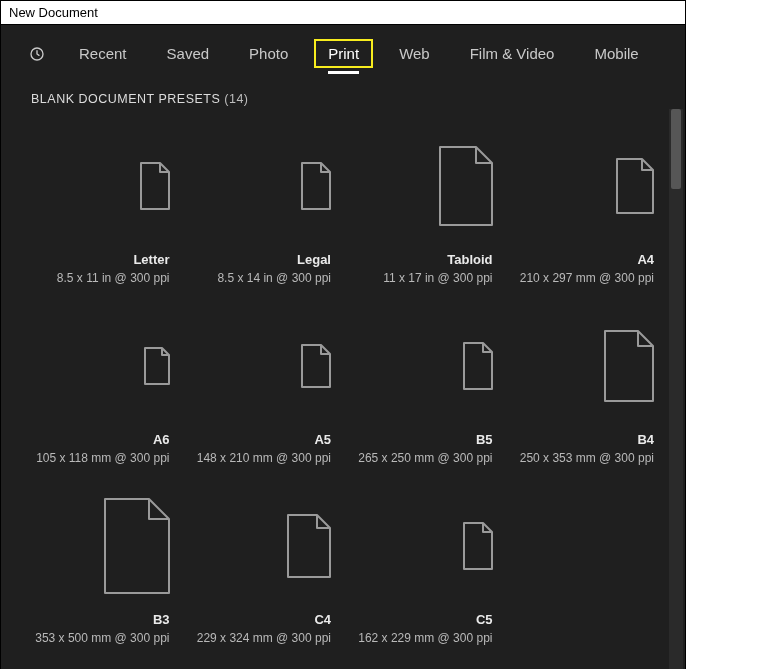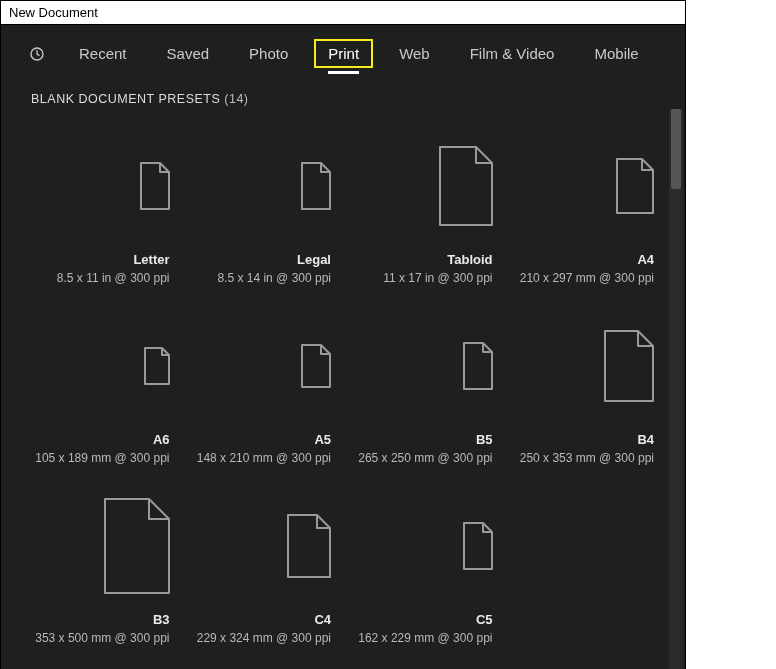--- a/index.html
+++ b/index.html
@@ -98,21 +98,21 @@
             <div class="preset-dim">210 x 297 mm @ 300 ppi</div>
           </div>
           <div class="preset">
             <div class="doc-icon">
               <svg width="26" height="38" viewBox="0 0 26 38">
     <path d="M1 1 H18 L25 8 V37 H1 Z" fill="none" stroke="#9a9a9a" stroke-width="2" stroke-linejoin="round"></path>
     <path d="M18 1 V8 H25" fill="none" stroke="#9a9a9a" stroke-width="2" stroke-linejoin="round"></path>
   </svg>
             </div>
             <div class="preset-name">A6</div>
-            <div class="preset-dim">105 x 189 mm @ 300 ppi</div>
+            <div class="preset-dim">105 x 118 mm @ 300 ppi</div>
           </div>
           <div class="preset">
             <div class="doc-icon">
               <svg width="30" height="44" viewBox="0 0 30 44">
     <path d="M1 1 H20 L29 10 V43 H1 Z" fill="none" stroke="#9a9a9a" stroke-width="2" stroke-linejoin="round"></path>
     <path d="M20 1 V10 H29" fill="none" stroke="#9a9a9a" stroke-width="2" stroke-linejoin="round"></path>
   </svg>
             </div>
             <div class="preset-name">A5</div>
             <div class="preset-dim">148 x 210 mm @ 300 ppi</div>

